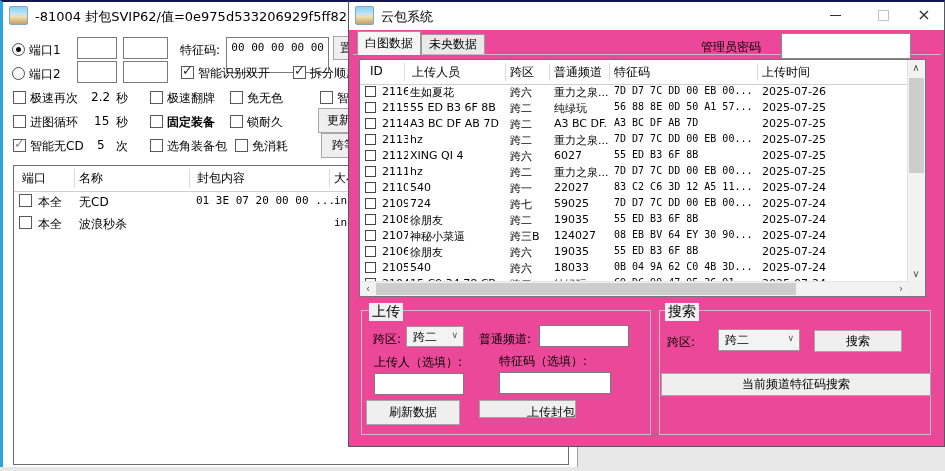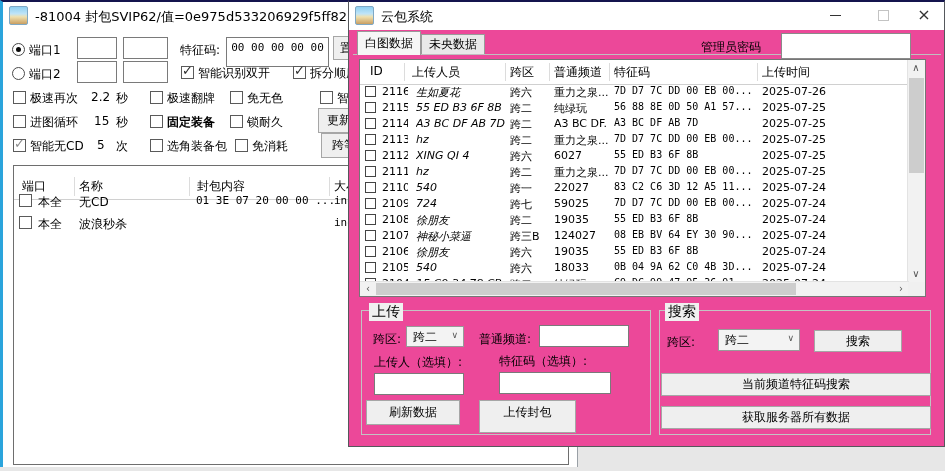--- a/index.html
+++ b/index.html
@@ -42,21 +42,21 @@
   .input{position:absolute;background:#fff;border:1px solid #7a7a7a;box-sizing:border-box;font-size:12px;line-height:20px;padding:0 4px;overflow:hidden;white-space:nowrap;}
   .btn{position:absolute;background:#efefef;border:1px solid #a6a6a6;box-sizing:border-box;
        font-size:12px;text-align:center;white-space:nowrap;overflow:hidden;}
   .combo{position:absolute;background:#f3f3f3;border:1px solid #999;box-sizing:border-box;font-size:12px;padding:2px 0 0 6px;overflow:hidden;white-space:nowrap;}
   .combo .chev{position:absolute;right:5px;top:3px;font-size:9px;color:#555;}
   .group{position:absolute;border:1px solid #c3c3c3;box-sizing:border-box;}
   .group-label{position:absolute;font-size:14px;background:#f0f0f0;padding:0 3px;}
 
   
   #left-list{left:10px;top:163px;width:556px;height:300px;background:#fff;border:1px solid #6e6e6e;box-sizing:border-box;}
-  #left-list .lv-head{position:absolute;left:0;top:8px;right:0;height:25px;border-bottom:1px solid #d0d0d0;font-size:12px;}
+  #left-list .lv-head{position:absolute;left:0;top:0;right:0;height:25px;border-bottom:1px solid #d0d0d0;font-size:12px;}
   .lsep{position:absolute;top:3px;width:1px;height:19px;background:#dcdcdc;}
   .lrow{position:relative;height:22px;font-size:12px;}
   .lrow .cell{position:absolute;top:3px;white-space:nowrap;}
   .l-cb{left:5px;top:4px;}
   .l-port{left:24px;}
   .l-name{left:65px;}
   .l-content{left:182px;font-size:11px;top:5px;}
   .l-size{left:320px;font-size:11px;top:5px;}
 
   
@@ -67,21 +67,21 @@
 
   
   #right-table{left:10px;top:57px;width:567px;height:238px;background:#fff;border:1px solid #767676;box-sizing:border-box;}
   #rt-head{position:absolute;left:0;top:0;width:549px;height:24px;border-bottom:1px solid #d0d0d0;font-size:12px;background:#fff;}
   #rt-rows{position:absolute;left:0;top:24px;width:549px;height:199px;overflow:hidden;}
   .hsep{position:absolute;top:3px;width:1px;height:18px;background:#dcdcdc;}
   .trow{position:relative;height:16px;font-size:11px;}
   .trow .cell{position:absolute;top:1px;white-space:nowrap;overflow:hidden;}
   .c-cb{left:5px;top:2px;width:11px;height:11px;border:1px solid #444;background:#fff;position:absolute;box-sizing:border-box;}
   .c-id{left:22px;width:26px;}
-  .c-up{left:56px;width:94px;font-style:italic;}
+  .c-up{left:50px;width:94px;}
   .c-reg{left:150px;width:38px;}
   .c-ch{left:194px;width:54px;}
   .c-sig{left:254px;width:142px;font-size:10px;top:2px;}
   .c-date{left:402px;width:120px;}
   .h-id{left:10px;} .h-up{left:52px;} .h-reg{left:150px;} .h-ch{left:194px;} .h-sig{left:254px;} .h-date{left:402px;}
   .hpos{position:absolute;top:4px;}
 
   
   #rt-vscroll{position:absolute;right:0;top:0;width:17px;height:222px;background:#f2f2f2;border-left:1px solid #e3e3e3;}
   #rt-vthumb{position:absolute;left:1px;top:18px;width:15px;height:95px;background:#cdcdcd;}
@@ -97,21 +97,21 @@
   <div class="titlebar">
     <div class="app-icon"></div>
     <div class="title-text nowrap" style="right:4px;">-81004  封包SVIP62/值=0e975d533206929f5ff82297cad...</div>
   </div>
 
   <div class="radio sel" style="left:9px;top:41px;"></div>
   <div class="lbl" style="left:26px;top:40px;">端口1</div>
   <div class="input" style="left:74px;top:35px;width:40px;height:22px;"></div>
   <div class="input" style="left:120px;top:35px;width:45px;height:22px;"></div>
   <div class="lbl" style="left:177px;top:40px;">特征码:</div>
-  <div class="input mono" style="left:223px;top:35px;width:103px;height:30px;text-align:center;font-size:11px;">00 00 00 00 00</div>
+  <div class="input mono" style="left:223px;top:35px;width:103px;height:36px;text-align:right;font-size:11px;">00 00 00 00 00</div>
   <div class="btn" style="left:330px;top:34px;width:50px;height:24px;line-height:22px;text-align:left;padding-left:6px;">置</div>
 
   <div class="radio" style="left:9px;top:65px;"></div>
   <div class="lbl" style="left:26px;top:64px;">端口2</div>
   <div class="input" style="left:74px;top:59px;width:40px;height:22px;"></div>
   <div class="input" style="left:120px;top:59px;width:45px;height:22px;"></div>
   <div class="chk checked" style="left:178px;top:64px;"></div>
   <div class="lbl" style="left:195px;top:63px;">智能识别双开</div>
   <div class="chk checked" style="left:290px;top:64px;"></div>
   <div class="lbl nowrap" style="left:307px;top:63px;width:60px;">拆分顺序</div>
@@ -356,25 +356,24 @@
     <span>跨二</span>
     <span class="chev">∨</span>
   </div>
   <div class="lbl" style="left:130px;top:329px;">普通频道:</div>
   <div class="input" style="left:190px;top:323px;width:90px;height:22px;"></div>
   <div class="lbl" style="left:25px;top:352px;">上传人（选填）:</div>
   <div class="lbl" style="left:150px;top:351px;">特征码（选填）:</div>
   <div class="input" style="left:25px;top:371px;width:90px;height:22px;"></div>
   <div class="input" style="left:150px;top:370px;width:112px;height:22px;"></div>
   <div class="btn" style="left:17px;top:398px;width:94px;height:25px;line-height:23px;">刷新数据</div>
-  <div class="btn" style="left:130px;top:398px;width:97px;height:33px;line-height:23px;">上传封包</div>
+  <div class="btn" style="left:130px;top:398px;width:97px;height:18px;line-height:23px;text-align:right;">上传封包</div>
 
   <div class="group" style="left:310px;top:308px;width:272px;height:125px;"></div>
   <div class="group-label" style="left:316px;top:301px;">搜索</div>
   <div class="lbl" style="left:318px;top:332px;">跨区:</div>
   <div class="combo" style="left:369px;top:327px;width:82px;height:22px;">
     <span>跨二</span>
     <span class="chev">∨</span>
   </div>
   <div class="btn" style="left:465px;top:328px;width:88px;height:22px;line-height:20px;">搜索</div>
   <div class="btn" style="left:312px;top:371px;width:270px;height:23px;line-height:21px;">当前频道特征码搜索</div>
-  <div class="btn" style="left:312px;top:404px;width:270px;height:23px;line-height:21px;">获取服务器所有数据</div>
 </div>
 
 </body></html>

